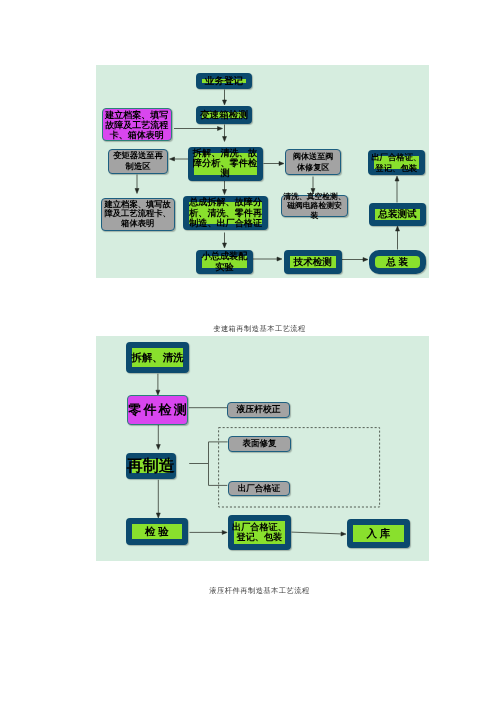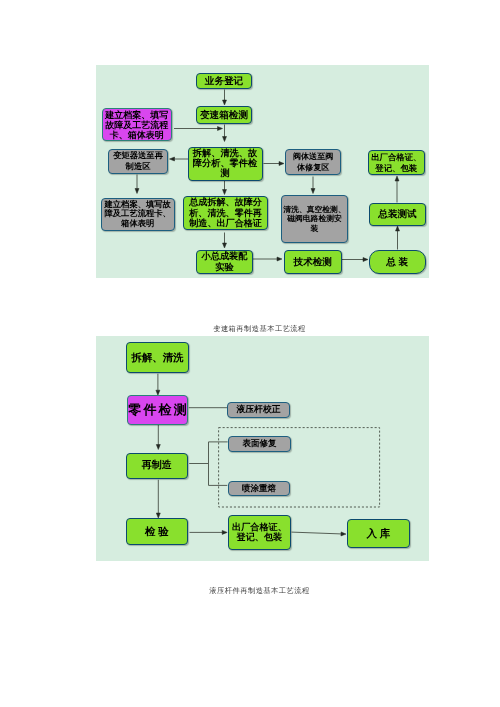--- a/index.html
+++ b/index.html
@@ -45,21 +45,21 @@
     text-align: center;
     border-radius: 4px;
     font-weight: 700;
     color: #000;
     line-height: 1.08;
     white-space: pre;
     flex-direction: column;
   }
   .n-green {
     background: #89e02d;
-    border: 1px solid #0c4a6e;
+    border: 6px solid #0c4a6e;
     box-shadow: 1px 1px 1px rgba(0,0,0,.25);
   }
   .n-blue {
     background: #a3a3a3;
     border: 1px solid #1d5f80;
     box-shadow: 1px 1px 1px rgba(0,0,0,.25);
   }
   .n-teal {
     background: #d946ef;
     border: 1px solid #2b8278;
@@ -120,21 +120,21 @@
       <div class="node n-blue" style="left: 188.9px; top: 83.8px; width: 56.5px; height: 26.7px; font-size: 8.1px; line-height: 11.5px;">阀体送至阀
 体修复区</div>
       <div class="node n-green" style="left: 271.8px; top: 85px; width: 57px; height: 25px; font-size: 8.4px; line-height: 11px;">出厂合格证、
 登记、包装</div>
       <div class="node n-blue" style="left: 4.6px; top: 132.5px; width: 74.2px; height: 33px; font-size: 8.3px; line-height: 9.4px;">建立档案、填写故
 障及工艺流程卡、
 箱体表明</div>
       <div class="node n-green" style="left: 87.4px; top: 130.7px; width: 84.4px; height: 34.2px; font-size: 9.1px; line-height: 10.4px;">总成拆解、故障分
 析、清洗、零件再
 制造、出厂合格证</div>
-      <div class="node n-blue" style="left: 184.8px; top: 130px; width: 67.4px; height: 48px; font-size: 7.8px; line-height: 9.6px;">清洗、真空检测、
+      <div class="node n-blue" style="left: 184.8px; top: 130px; width: 67.4px; height: 22px; font-size: 7.8px; line-height: 9.6px;">清洗、真空检测、
 磁阀电路检测安
 装</div>
       <div class="node n-green" style="left: 273px; top: 137.5px; width: 57px; height: 23px; font-size: 9.6px;">总装测试</div>
       <div class="node n-green" style="left: 100px; top: 185px; width: 57px; height: 23.5px; font-size: 9.2px; line-height: 11px;">小总成装配
 实验</div>
       <div class="node n-green" style="left: 188px; top: 185px; width: 57.5px; height: 23.5px; font-size: 9.6px;">技术检测</div>
       <div class="node n-green" style="left: 273px; top: 185px; width: 56.5px; height: 23.5px; font-size: 9.6px; border-radius: 10px;">总 装</div>
     </div>
   <div id="caption-1" class="caption">变速箱再制造基本工艺流程</div>
 
@@ -152,24 +152,24 @@
         <polyline points="112.50,105.90 112.50,149.40" fill="none" stroke="#555f55" stroke-width="1" stroke-linecap="butt"></polyline>
         <polyline points="112.50,105.90 131.70,105.90" fill="none" stroke="#555f55" stroke-width="1" stroke-linecap="butt"></polyline>
         <polyline points="112.50,149.40 131.30,149.40" fill="none" stroke="#555f55" stroke-width="1" stroke-linecap="butt"></polyline>
         <polyline points="93.50,196.40 126.80,196.40" fill="none" stroke="#555f55" stroke-width="1" stroke-linecap="butt"></polyline>
         <polygon points="131.20,196.40 126.20,194.40 126.20,198.40" fill="#232823" stroke="#232823" stroke-width="0.5" stroke-linejoin="miter"></polygon>
         <polyline points="195.50,196.10 245.60,197.94" fill="none" stroke="#555f55" stroke-width="1" stroke-linecap="butt"></polyline>
         <polygon points="250.00,198.10 245.08,195.92 244.93,199.92" fill="#232823" stroke="#232823" stroke-width="0.5" stroke-linejoin="miter"></polygon>
       </svg>
   <div class="node n-green" style="left: 30px; top: 6px; width: 63px; height: 31px; font-size: 10.4px;">拆解、清洗</div>
       <div class="node n-teal" style="left: 31px; top: 59px; width: 61px; height: 30px; font-size: 13px; letter-spacing: 2.2px; text-indent: 2.2px; text-align: center;">零件检测</div>
-      <div class="node n-green" style="left: 29.7px; top: 116.7px; width: 62px; height: 26.3px; font-size: 10px;">再制造</div>
+      <div class="node n-green" style="left: 29.7px; top: 116.7px; width: 50px; height: 26.3px; font-size: 16px;">再制造</div>
       <div class="node n-green" style="left: 30.1px; top: 182.1px; width: 61.6px; height: 27.2px; font-size: 10.4px;">检 验</div>
       <div class="node n-blue" style="left: 131px; top: 66px; width: 63px; height: 16px; font-size: 8.8px;">液压杆校正</div>
       <div class="node n-blue" style="left: 132px; top: 100px; width: 63px; height: 16px; font-size: 8.5px;">表面修复</div>
-      <div class="node n-blue" style="left: 132px; top: 145px; width: 62px; height: 15px; font-size: 8.5px;">喷涂重熔</div>
+      <div class="node n-blue" style="left: 132px; top: 145px; width: 62px; height: 15px; font-size: 8.5px;">出厂合格证</div>
       <div class="node n-green" style="left: 131.9px; top: 179px; width: 63px; height: 34.8px; font-size: 9.15px; line-height: 10px;">出厂合格证、
 登记、包装</div>
       <div class="node n-green" style="left: 250.6px; top: 182.6px; width: 63.6px; height: 29.6px; font-size: 10.5px;">入 库</div>
     </div>
   <div id="caption-2" class="caption">液压杆件再制造基本工艺流程</div>
 
 </div>
 
 </body></html>

